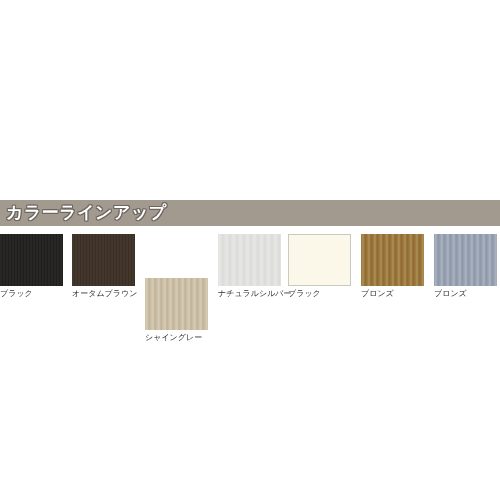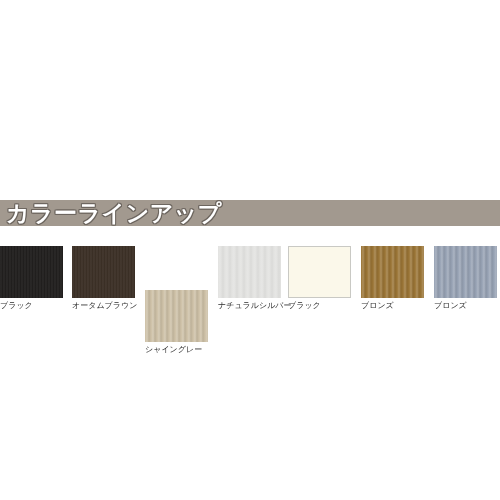--- a/index.html
+++ b/index.html
@@ -29,21 +29,21 @@
     width: 500px;
     height: 26px;
     background: #a2998f;
   }
   #header-title {
     position: absolute;
     left: 6px;
     top: 200px;
     height: 26px;
     line-height: 26px;
-    font-size: 23px;
+    font-size: 17px;
     font-weight: bold;
     letter-spacing: 0.5px;
     color: #ffffff;
     white-space: nowrap;
     text-shadow:
        1px 0 0 #6d665f,
       -1px 0 0 #6d665f,
        0 1px 0 #6d665f,
        0 -1px 0 #6d665f,
        1px 1px 0 #6d665f,
@@ -55,21 +55,21 @@
   
   #swatch-strip {
     position: absolute;
     left: 0;
     top: 234px;
     width: 500px;
     height: 70px;
   }
   .swatch-cell {
     position: absolute;
-    top: 12px;
+    top: 0;
     width: 46px;
   }
   .swatch-chip {
     position: relative;
     width: 63px;
     height: 52px;
     overflow: hidden;
   }
   .swatch-chip .grain {
     position: absolute;

